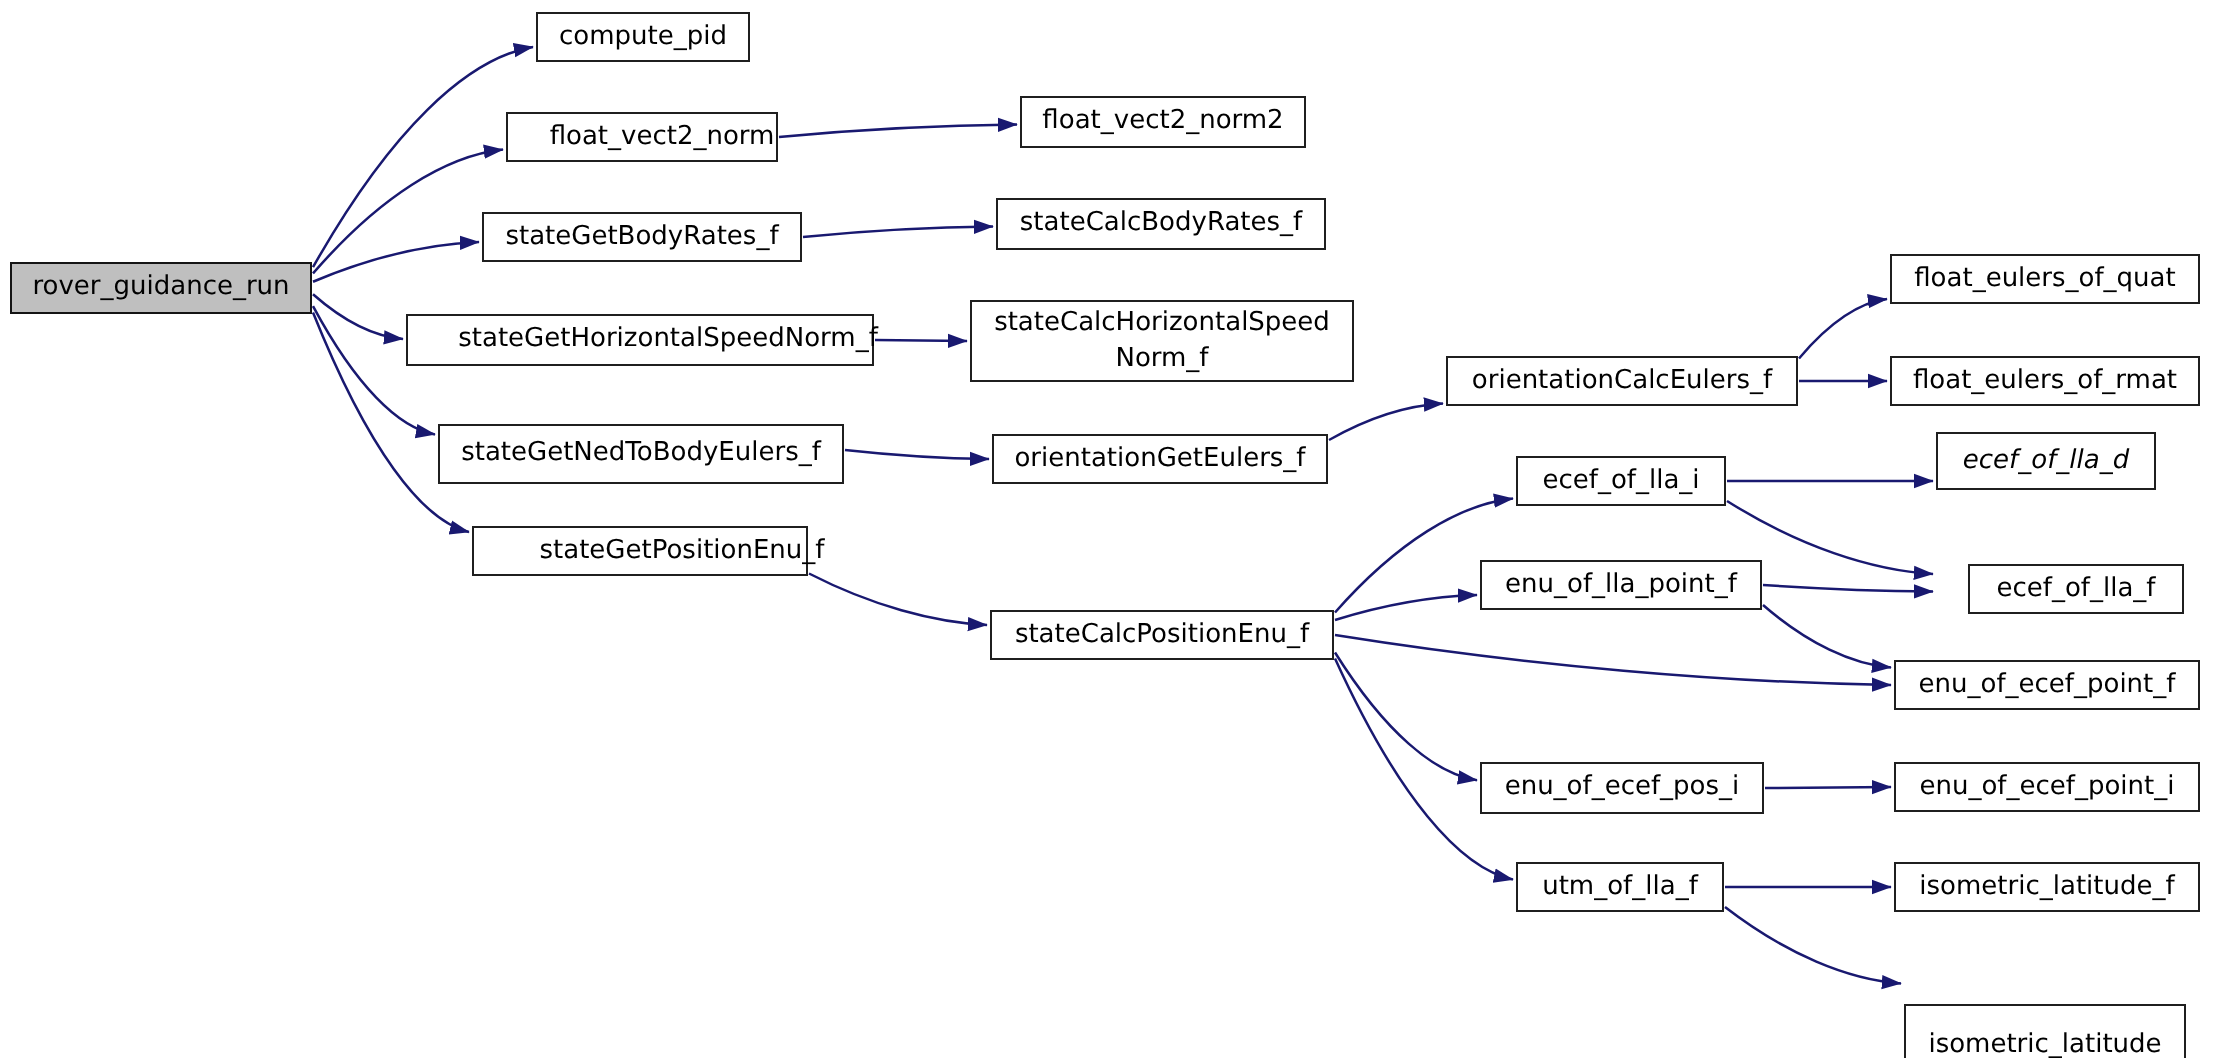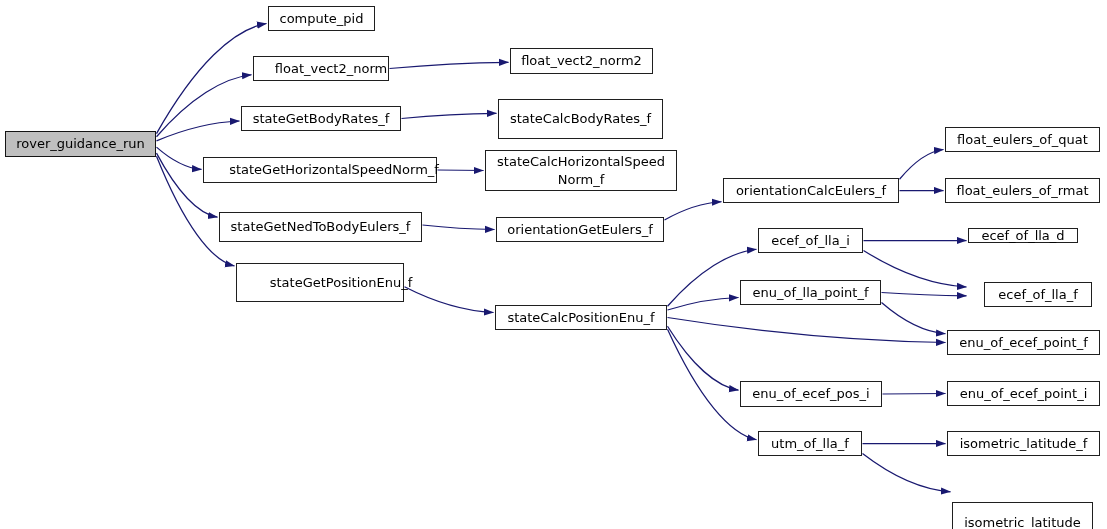--- a/index.html
+++ b/index.html
@@ -92,27 +92,27 @@
       </div>
       <div class="node" style="left: 241px; top: 106px; width: 160px; height: 25px;">
         <span class="node-label">stateGetBodyRates_f</span>
       </div>
       <div class="node" style="left: 203px; top: 157px; width: 234px; height: 26px; padding-left: 28px;">
         <span class="node-label">stateGetHorizontalSpeedNorm_f</span>
       </div>
       <div class="node" style="left: 219px; top: 212px; width: 203px; height: 30px;">
         <span class="node-label">stateGetNedToBodyEulers_f</span>
       </div>
-      <div class="node" style="left: 236px; top: 263px; width: 168px; height: 39px; padding-left: 42px;">
+      <div class="node" style="left: 236px; top: 263px; width: 168px; height: 25px; padding-left: 42px;">
         <span class="node-label">stateGetPositionEnu_f</span>
       </div>
       <div class="node" style="left: 510px; top: 48px; width: 143px; height: 26px;">
         <span class="node-label">float_vect2_norm2</span>
       </div>
-      <div class="node" style="left: 498px; top: 99px; width: 165px; height: 40px;">
+      <div class="node" style="left: 498px; top: 99px; width: 165px; height: 26px;">
         <span class="node-label">stateCalcBodyRates_f</span>
       </div>
       <div class="node" style="left: 485px; top: 150px; width: 192px; height: 41px;">
         <span class="node-label">stateCalcHorizontalSpeed
 Norm_f</span>
       </div>
       <div class="node" style="left: 496px; top: 217px; width: 168px; height: 25px;">
         <span class="node-label">orientationGetEulers_f</span>
       </div>
       <div class="node" style="left: 495px; top: 305px; width: 172px; height: 25px;">
@@ -132,21 +132,21 @@
       </div>
       <div class="node" style="left: 758px; top: 431px; width: 104px; height: 25px;">
         <span class="node-label">utm_of_lla_f</span>
       </div>
       <div class="node" style="left: 945px; top: 127px; width: 155px; height: 25px;">
         <span class="node-label">float_eulers_of_quat</span>
       </div>
       <div class="node" style="left: 945px; top: 178px; width: 155px; height: 25px;">
         <span class="node-label">float_eulers_of_rmat</span>
       </div>
-      <div class="node" style="left: 968px; top: 228px; width: 110px; height: 15px;">
+      <div class="node" style="left: 968px; top: 216px; width: 110px; height: 29px; font-style: italic;">
         <span class="node-label">ecef_of_lla_d</span>
       </div>
       <div class="node" style="left: 984px; top: 282px; width: 108px; height: 25px;">
         <span class="node-label">ecef_of_lla_f</span>
       </div>
       <div class="node" style="left: 947px; top: 330px; width: 153px; height: 25px;">
         <span class="node-label">enu_of_ecef_point_f</span>
       </div>
       <div class="node" style="left: 947px; top: 381px; width: 153px; height: 25px;">
         <span class="node-label">enu_of_ecef_point_i</span>

